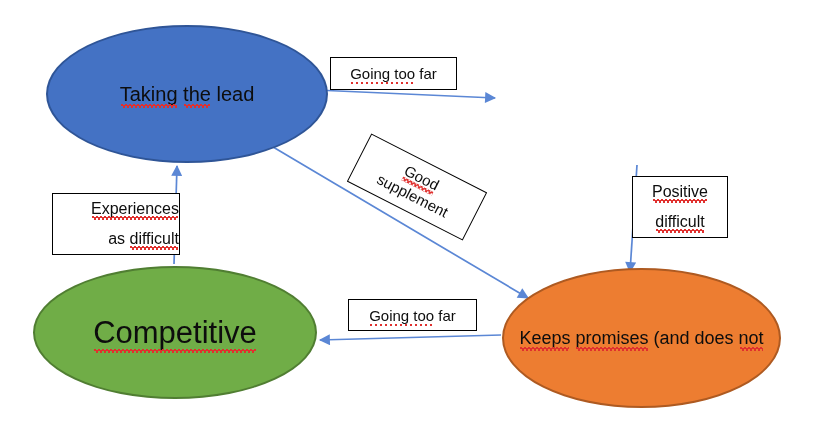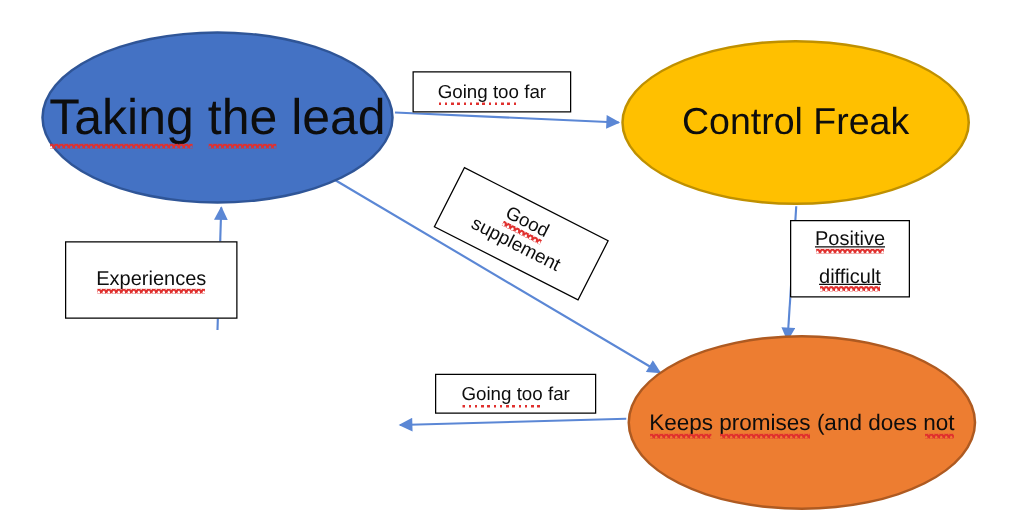--- a/index.html
+++ b/index.html
@@ -41,24 +41,24 @@
   .node {
     position: absolute;
     border-radius: 50%;
     display: flex;
     align-items: center;
     justify-content: center;
     text-align: center;
     z-index: 2;
   }
   .node-blue {
-    left: 33px; top: 25px; width: 282px; height: 138px;
+    left: 46px; top: 25px; width: 282px; height: 138px;
     background: var(--node-blue-fill);
     border: 2px solid var(--node-blue-border);
-    font-size: 40px;
+    font-size: 20px;
   }
   .node-gold {
     left: 497px; top: 32px; width: 279px; height: 132px;
     background: var(--node-gold-fill);
     border: 2px solid var(--node-gold-border);
     font-size: 30px;
   }
   .node-green {
     left: 33px; top: 266px; width: 284px; height: 133px;
     background: var(--node-green-fill);
@@ -82,22 +82,22 @@
     display: flex;
     flex-direction: column;
     align-items: center;
     justify-content: center;
     text-align: center;
     z-index: 3;
   }
   .label-going-top    { left: 330px; top: 57px;  width: 127px; height: 33px; font-size: 15px; }
   .label-good-supp    { left: 352px; top: 160px; width: 130px; height: 54px; font-size: 15px;
                         line-height: 20px; transform: rotate(27deg); }
-  .label-positive     { left: 632px; top: 176px; width: 96px;  height: 62px; font-size: 16px; line-height: 30px; text-decoration: underline; }
-  .label-experiences  { left: 52px;  top: 193px; width: 138px; height: 62px; font-size: 16px; line-height: 30px; }
+  .label-positive     { left: 632px; top: 176px; width: 96px;  height: 62px; font-size: 16px; line-height: 30px; }
+  .label-experiences  { left: 52px;  top: 193px; width: 128px; height: 62px; font-size: 16px; line-height: 30px; align-items: flex-end; }
   .label-going-bottom { left: 348px; top: 299px; width: 129px; height: 32px; font-size: 15px; }
 
   
   .mark-wavy { position: relative; }
   .mark-wavy::after {
     content: "";
     position: absolute;
     left: 1px; right: 1px; bottom: -3px; height: 4px;
     background:
       linear-gradient(45deg,  transparent 48%, var(--spellcheck) 48%, var(--spellcheck) 74%, transparent 74%) 0   100% / 4px 4px repeat-x,
@@ -137,24 +137,24 @@
     </g>
     <g>
       <line x1="501" y1="335" x2="320" y2="340" marker-end="url(#arrow)"></line>
     </g>
   </svg>
 
   <div class="node node-blue">
     <span class="node-label"><span class="mark-wavy">Taking</span><span> </span><span class="mark-wavy">the</span><span> lead</span></span>
   </div>
 
-  <div class="node node-gold">
-    <span class="node-label"><span>Control Freak</span></span>
+
+  <div class="node node-green">
+    <span class="node-label"><span class="mark-wavy">Competitive</span></span>
   </div>
-
 
   <div class="node node-orange">
     <div class="node-line"><span class="mark-wavy">Keeps</span><span> </span><span class="mark-wavy">promises</span><span> (and does </span><span class="mark-wavy">not</span></div>
   </div>
 
   <div class="label-box label-going-top">
     <div><span class="mark-dotted">Going too</span><span> far</span></div>
   </div>
 
   <div class="label-box label-good-supp">
@@ -162,19 +162,20 @@
     <div><span>supplement</span></div>
   </div>
 
   <div class="label-box label-positive">
     <div><span class="mark-wavy">Positive</span></div>
     <div><span class="mark-wavy">difficult</span></div>
   </div>
 
   <div class="label-box label-experiences">
     <div><span class="mark-wavy">Experiences</span></div>
+    <div><span>as </span><span class="mark-wavy">difficult</span></div>
   </div>
 
   <div class="label-box label-going-bottom">
     <div><span class="mark-dotted">Going too</span><span> far</span></div>
   </div>
 
 </div>
 
 </body></html>

